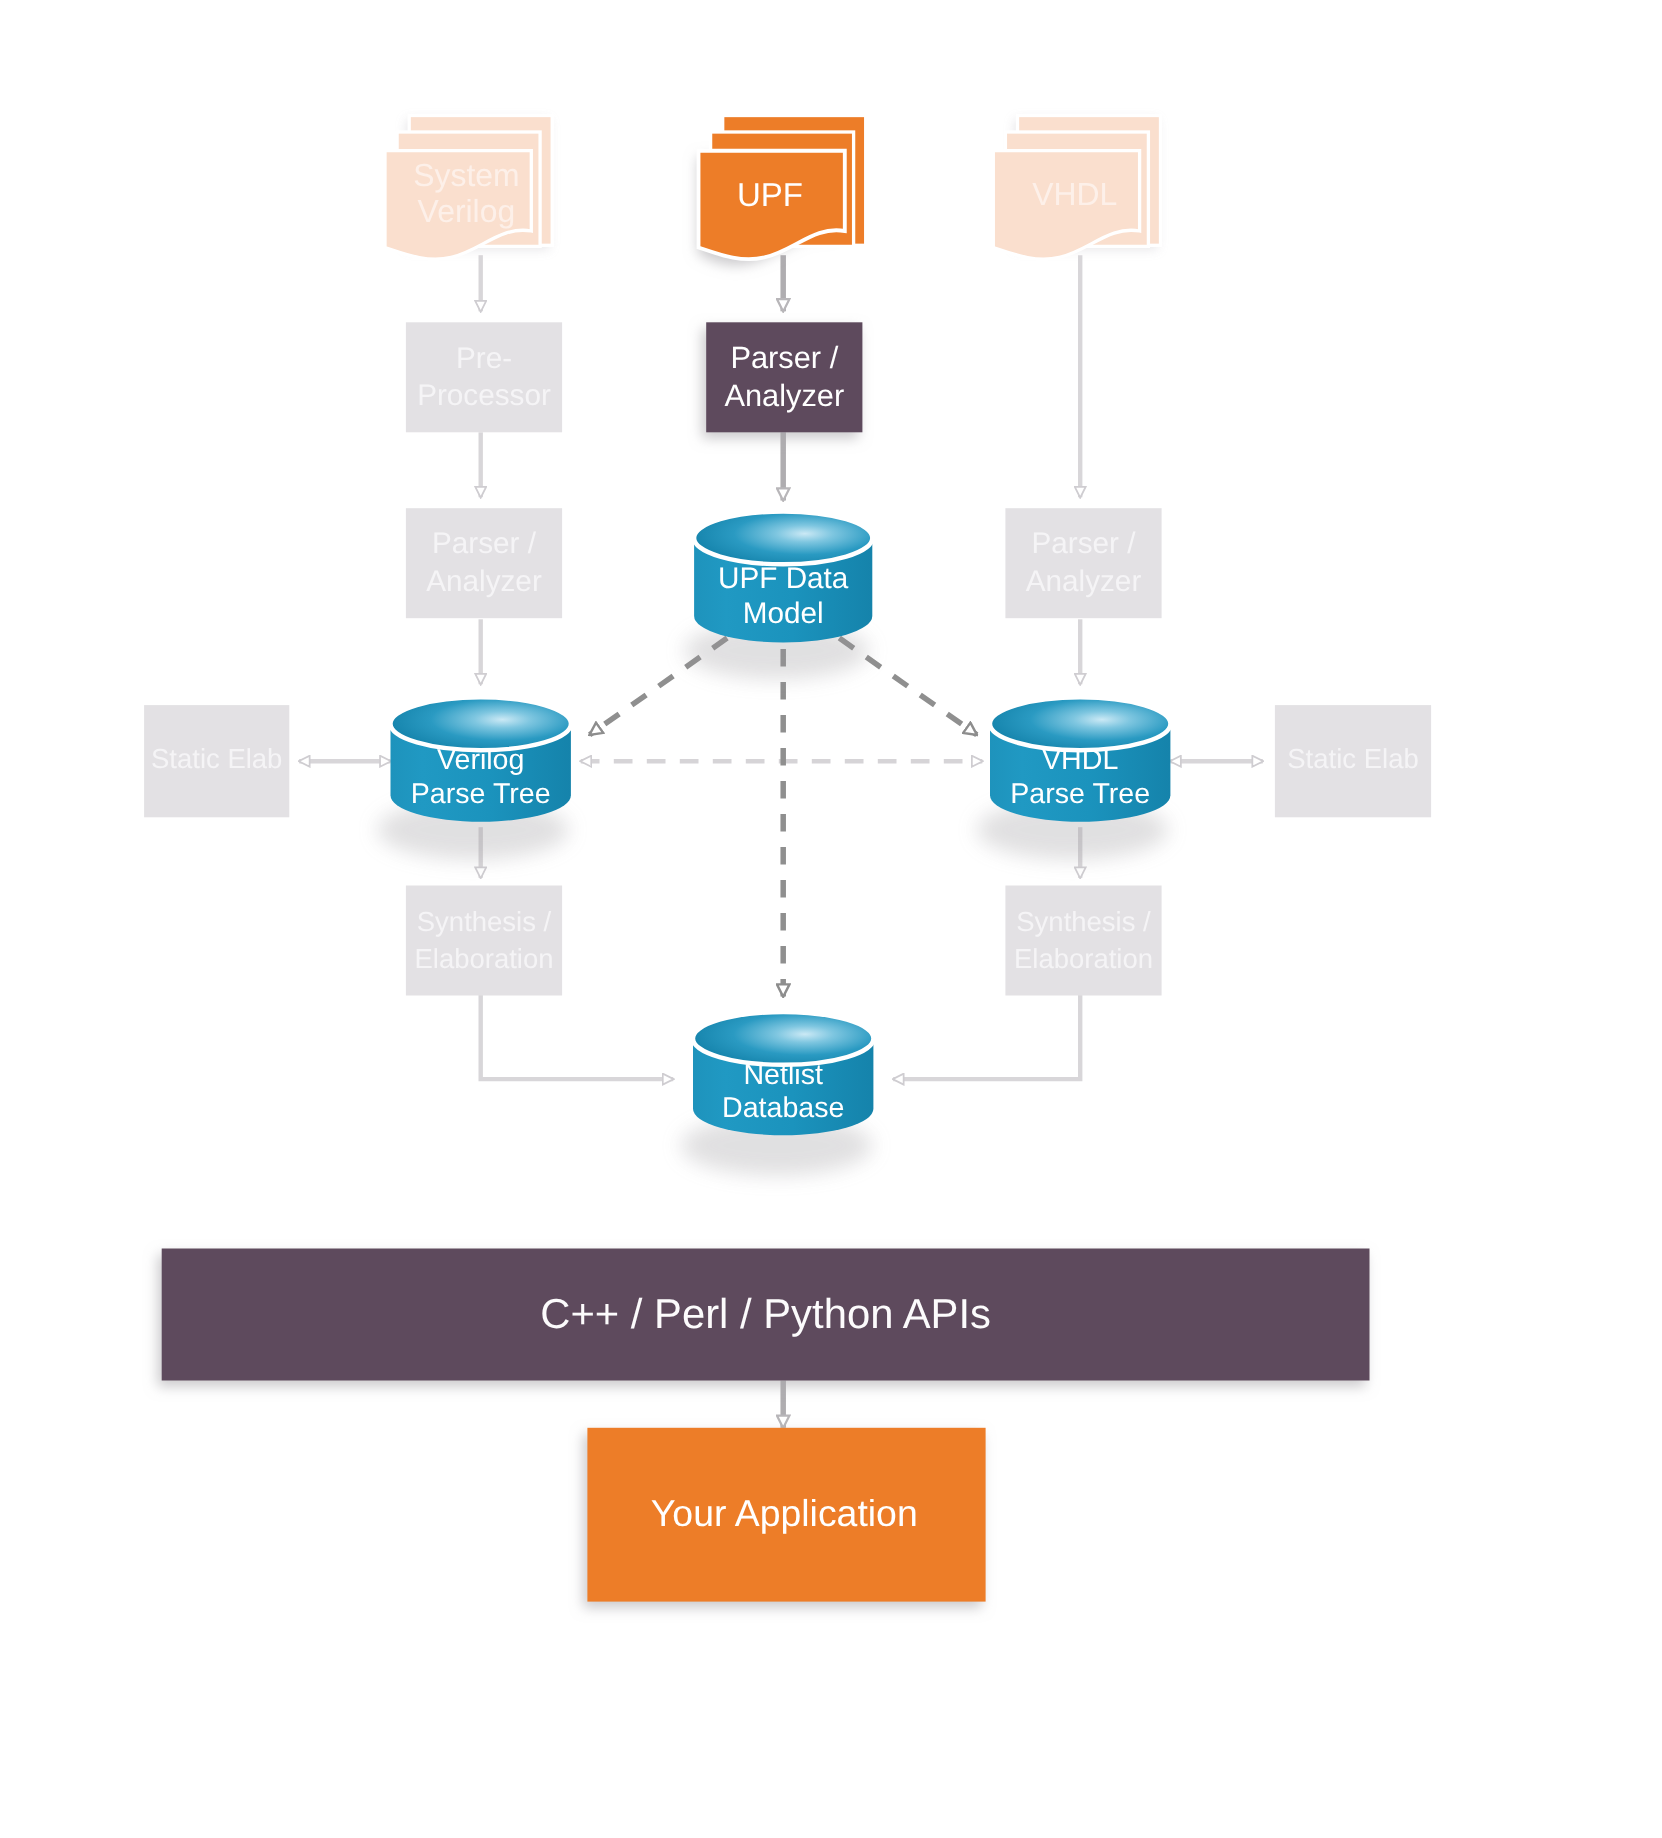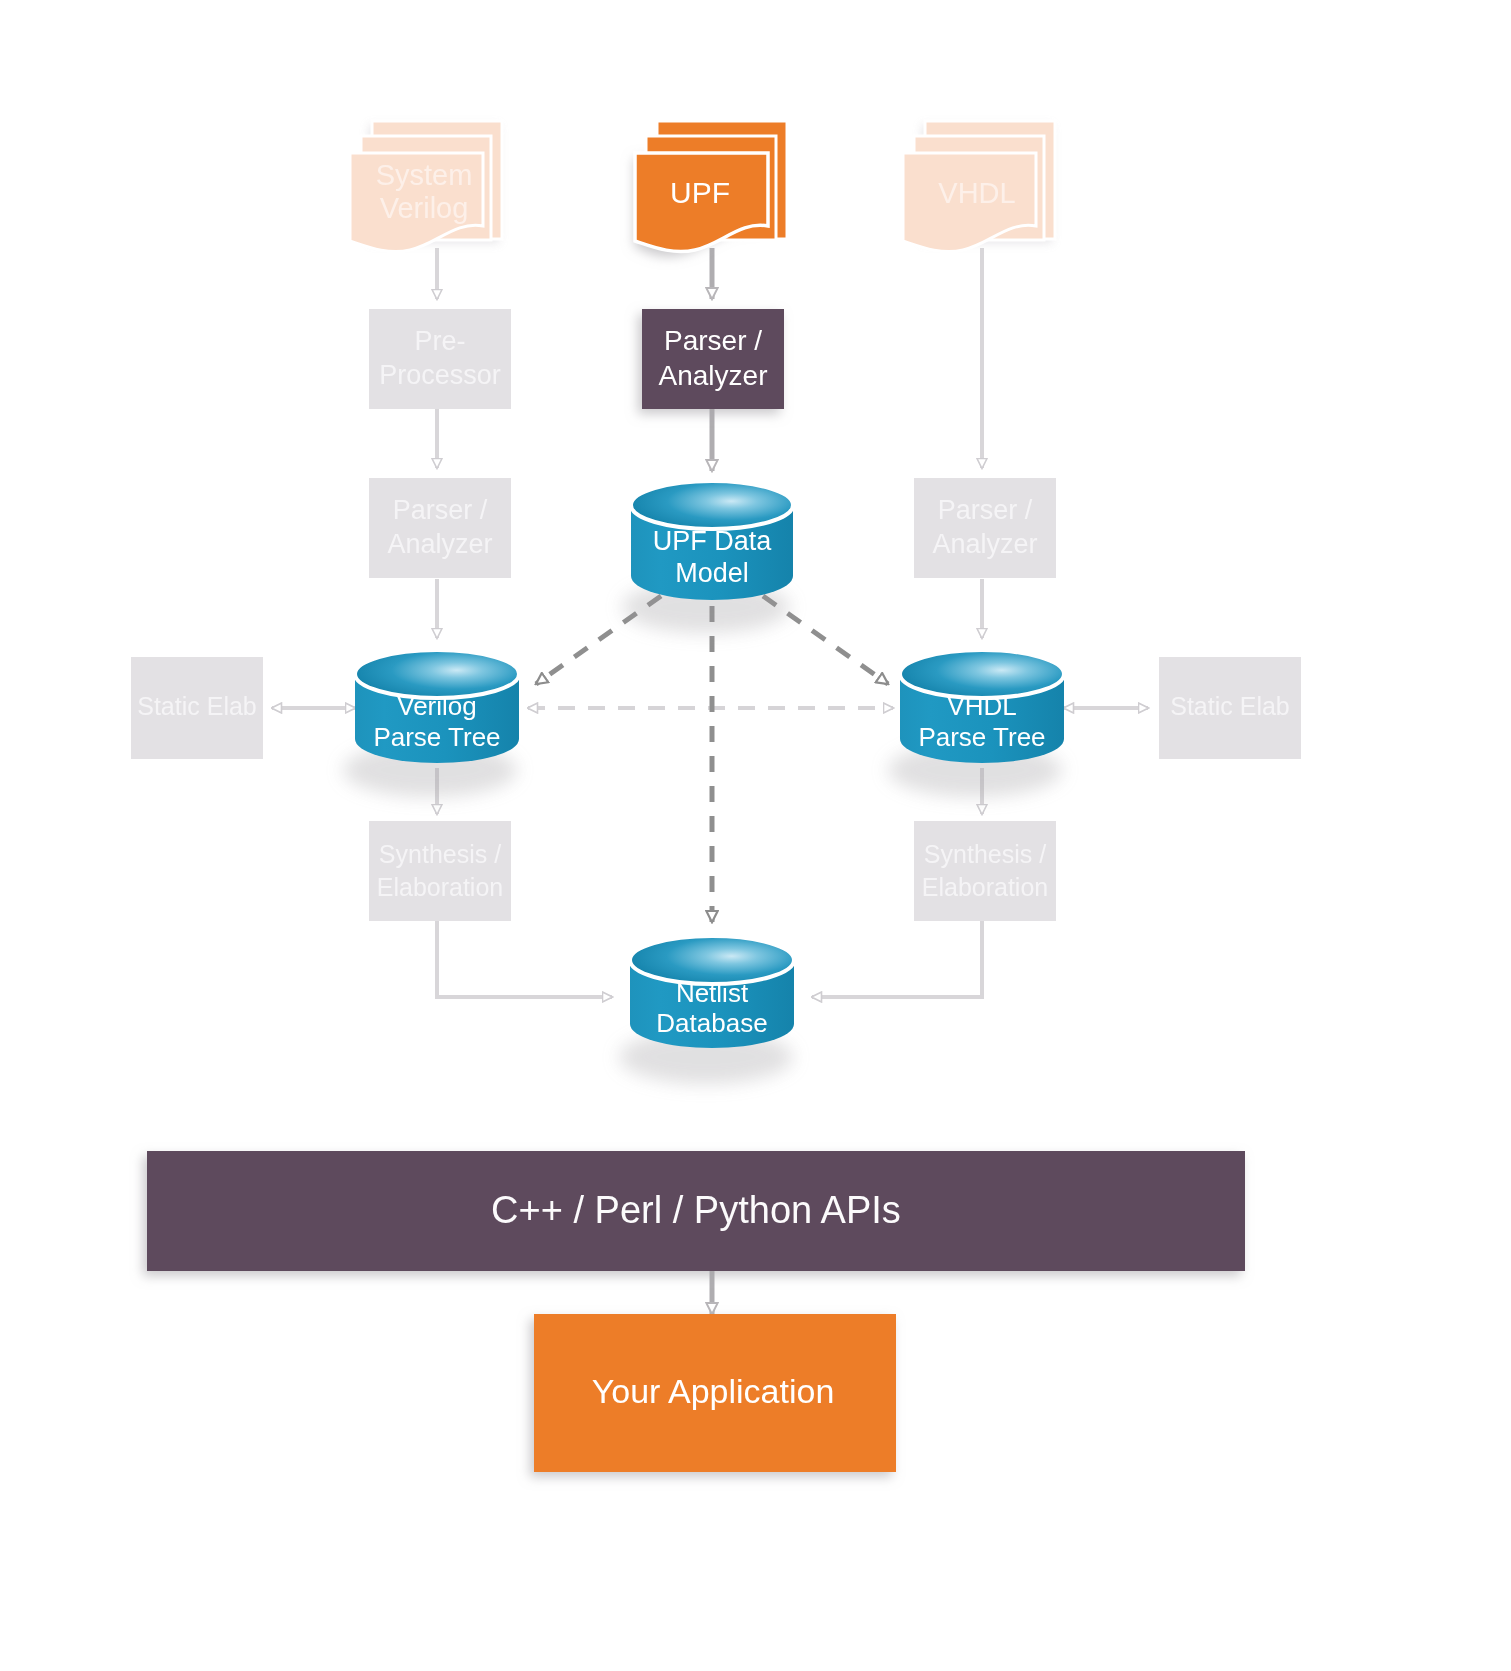--- a/index.html
+++ b/index.html
@@ -8,21 +8,21 @@
   }
   body {
     width: 1511px;
     height: 1671px;
     position: relative;
     overflow: hidden;
     font-family: "Liberation Sans", sans-serif;
   }
   #stage {
     position: absolute;
-    left: 0; top: 16px;
+    left: 0; top: 0;
     width: 1511px;
     height: 1419px;
   }
   svg#diagram {
     position: absolute;
     left: 0; top: 0;
     width: 1511px;
     height: 1671px;
     display: block;
   }

